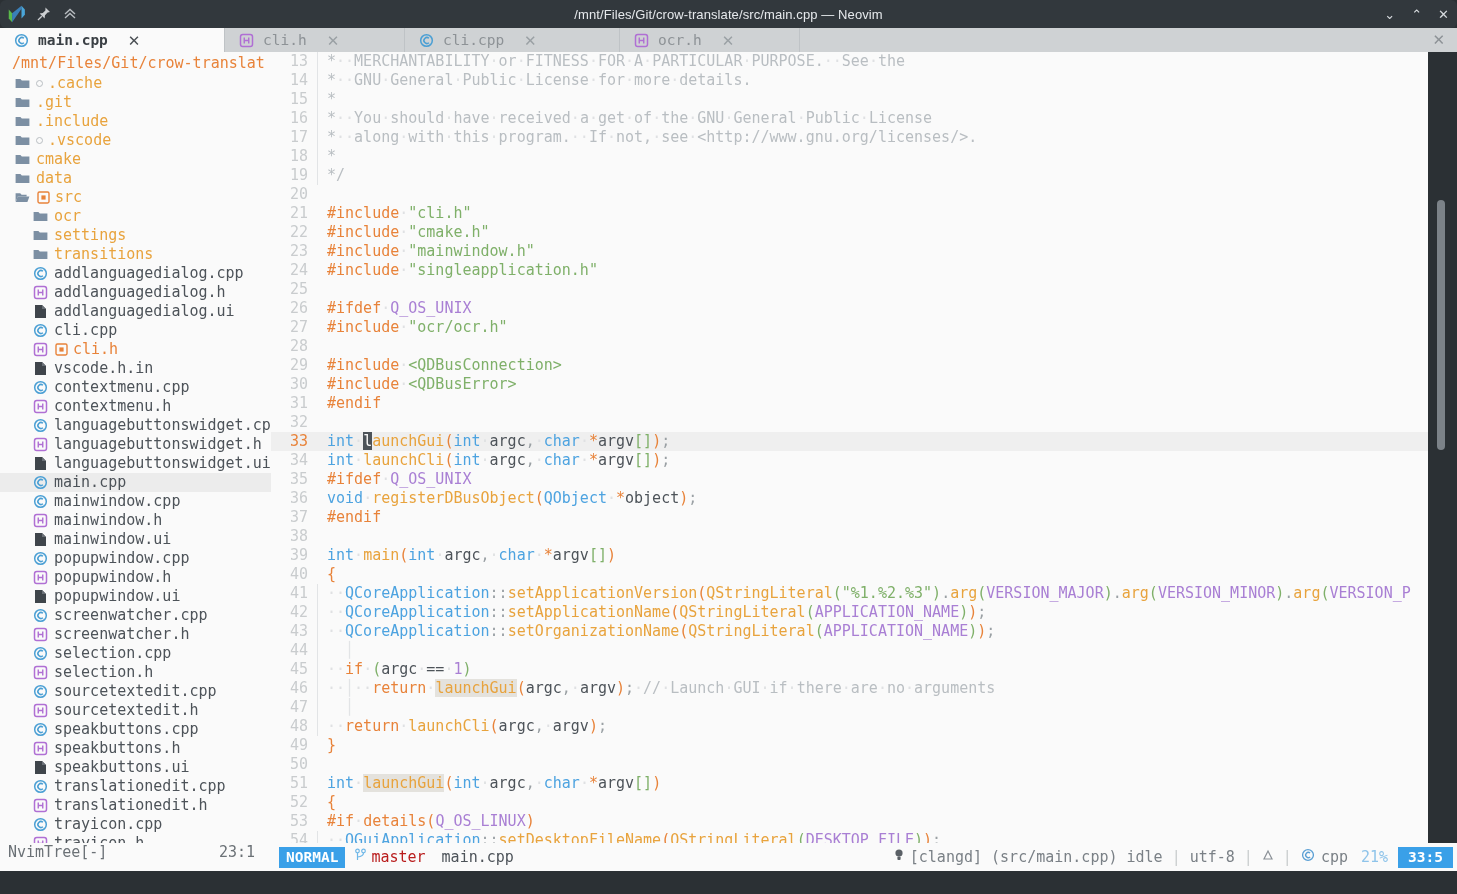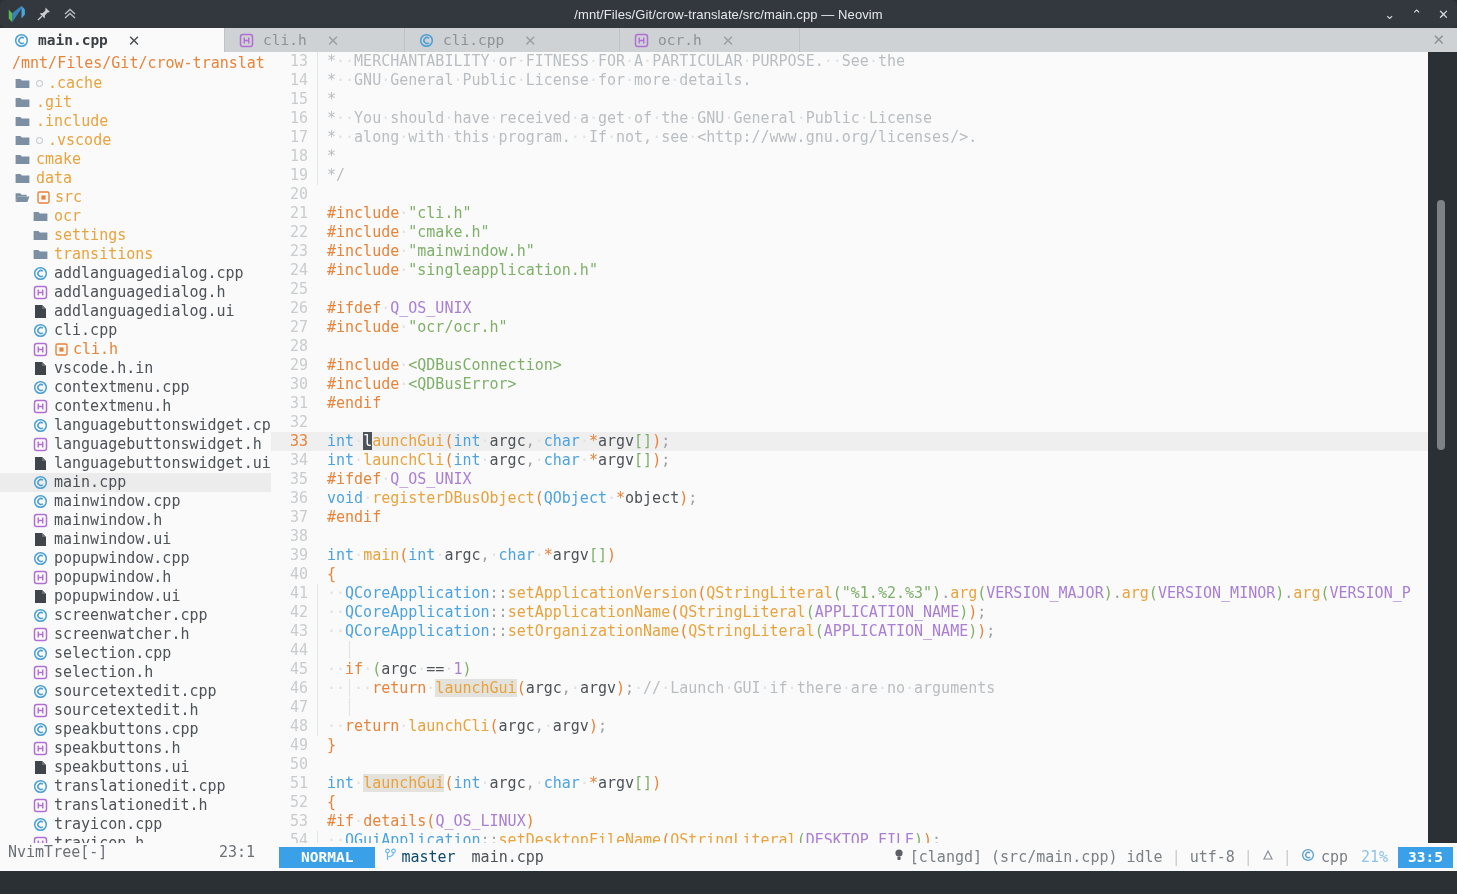--- a/index.html
+++ b/index.html
@@ -158,24 +158,24 @@
     font-size: 15px; color: #6b7176;
   }
   .sl-tree {
     width: 271px; flex: none; height: 28px;
     display: flex; align-items: flex-start; justify-content: space-between;
     padding: 0 16px 0 8px; background: #fafafa;
   }
   .sl-main { flex: 1; display: flex; align-items: center; height: 28px; }
   .sl-mode {
     background: #3aa0e8; color: #ffffff; font-weight: bold;
-    padding: 0 22px; height: 21px; display: flex; align-items: center;
+    padding: 0 7px; height: 21px; display: flex; align-items: center;
     font-size: 14.5px; margin-left: 8px;
   }
-  .sl-git { color: #0c4a6e; margin-left: 10px; display: flex; align-items: center; gap: 5px; }
+  .sl-git { color: #b91c1c; margin-left: 10px; display: flex; align-items: center; gap: 5px; }
   .sl-file { color: #4d5359; margin-left: 16px; }
   .sl-right { margin-left: auto; display: flex; align-items: center; height: 28px; gap: 0; }
   .sl-seg { padding: 0 9px; color: #7a8086; display: flex; align-items: center; gap: 6px; }
   .sl-sep { color: #c9ccce; }
   .sl-pct { color: #8fc4ea; padding: 0 10px 0 4px; }
   .sl-pos {
     background: #3aa0e8; color: #ffffff; font-weight: bold;
     padding: 0 10px; height: 21px; display: flex; align-items: center;
     margin-right: 4px; font-size: 14.5px;
   }

